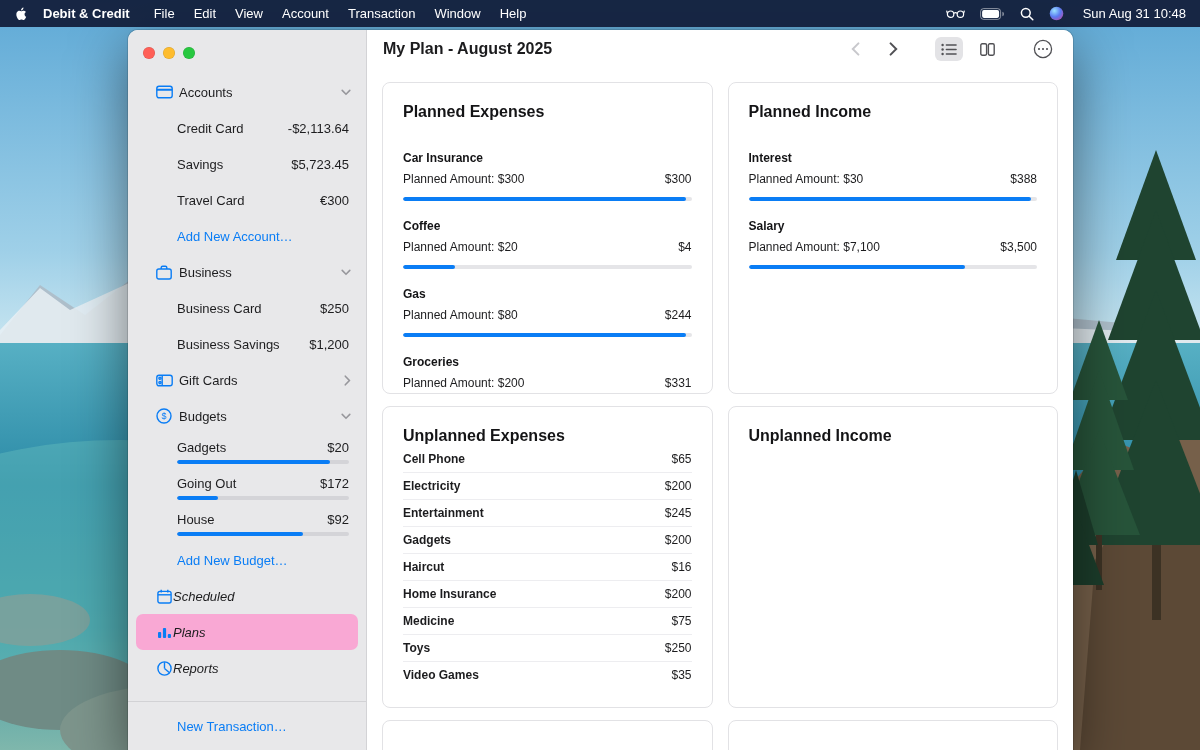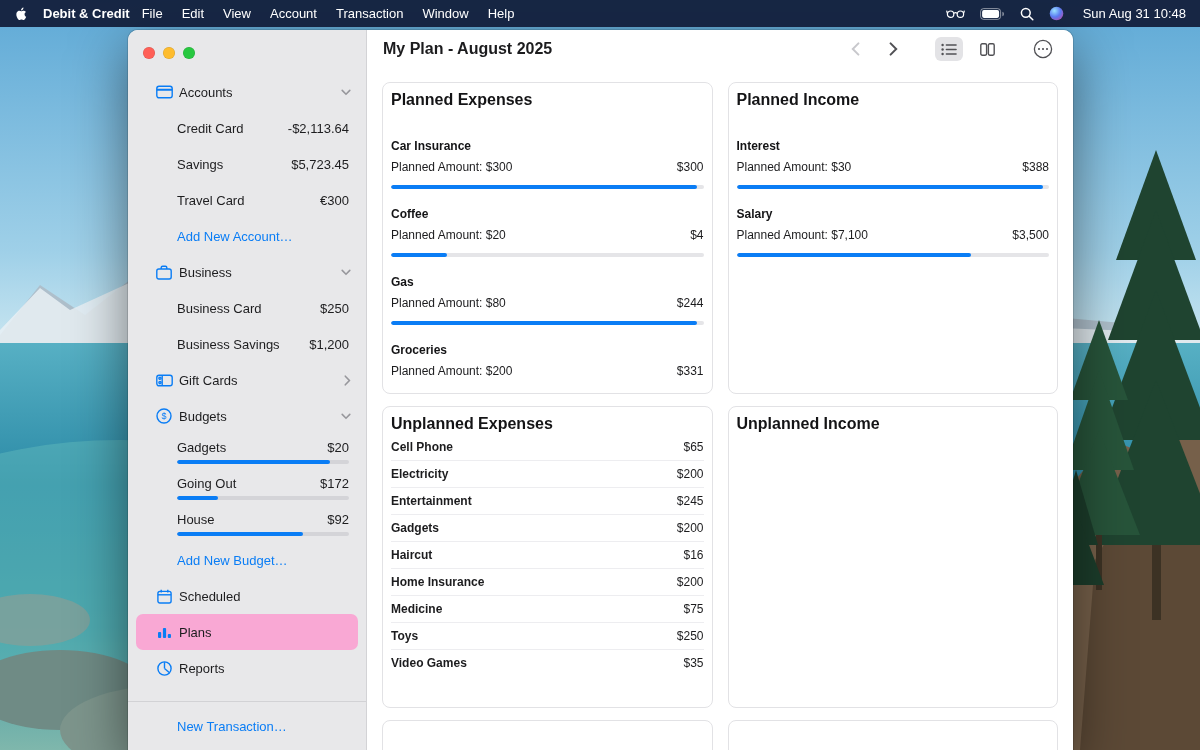--- a/index.html
+++ b/index.html
@@ -7,21 +7,21 @@
   body{position:relative;background:#6db3d8;}
 
   
   .wallpaper{position:absolute;inset:0;z-index:0;}
 
   
   .menubar{position:absolute;top:0;left:0;width:1200px;height:27px;z-index:30;
     background:rgba(20,32,61,0.96);color:#fff;display:flex;align-items:center;
     padding:0 14px;box-sizing:border-box;font-size:13px;}
   .menubar .apple{display:flex;align-items:center;margin-right:16px;}
-  .menubar .appname{font-weight:700;margin-right:12px;white-space:nowrap;}
+  .menubar .appname{font-weight:700;margin-right:24px;white-space:nowrap;}
   .menubar .menus{display:flex;gap:19px;}
   .menubar .menu-item{white-space:nowrap;cursor:default;}
   .menubar .spacer{flex:1;}
   .menubar .status{display:flex;align-items:center;gap:15px;}
   .menubar .clock{margin-left:4px;white-space:nowrap;}
   .micon{display:flex;align-items:center;}
 
   
   .window{position:absolute;left:128px;top:30px;width:945px;height:720px;z-index:20;
     border-radius:10px 10px 0 0;overflow:hidden;display:flex;background:#fff;
@@ -42,41 +42,41 @@
   .side-item .name{flex:1;}
   .side-item .value{white-space:nowrap;}
   .side-action{height:36px;display:flex;align-items:center;padding-left:49px;color:#0a7df5;cursor:pointer;}
   .budget-item{height:36px;box-sizing:border-box;display:flex;flex-direction:column;
     justify-content:center;padding:0 17px 0 49px;}
   .budget-top{display:flex;}
   .budget-top .name{flex:1;}
   .pbar{height:4px;background:#d4d4d8;border-radius:2px;margin-top:5px;overflow:hidden;}
   .pfill{height:100%;background:#0a7df5;border-radius:2px;}
   .nav-item{height:36px;margin:0 8px;border-radius:7px;display:flex;align-items:center;
-    padding:0 8px 0 19px;gap:6px;}
+    padding:0 8px 0 19px;gap:0;font-style:italic;}
   .nav-item .gicon{width:18px;display:flex;justify-content:center;color:#0a7df5;}
   .nav-item.selected{background:#f9a8d4;}
   .side-footer{border-top:1px solid #d2d2d5;height:48px;display:flex;align-items:center;
     padding-left:49px;color:#0a7df5;cursor:pointer;}
 
   
   .main{flex:1;display:flex;flex-direction:column;background:#fff;min-width:0;}
   .main-header{height:38px;display:flex;align-items:center;padding:0 16px;}
   .main-title{font-size:16px;font-weight:700;color:#1c1c1e;}
   .toolbar{margin-left:auto;display:flex;align-items:center;gap:10px;}
   .tb-btn{width:28px;height:24px;border-radius:6px;display:flex;align-items:center;
     justify-content:center;color:#515155;cursor:pointer;}
   .tb-btn.disabled{color:#c8c8cc;}
   .tb-btn.selected{background:#e3e3e6;}
   .tb-gap{width:8px;}
 
   .content{flex:1;overflow:hidden;padding:14px 15px;display:grid;
     grid-template-columns:1fr 1fr;column-gap:15px;row-gap:12px;
     grid-template-rows:312px 302px 60px;}
-  .card{background:#fff;border:1px solid #e2e2e5;border-radius:8px;padding:8px;
+  .card{background:#fff;border:1px solid #e2e2e5;border-radius:8px;padding:20px;
     box-sizing:border-box;overflow:hidden;}
   .card-title{font-size:16px;font-weight:700;color:#141416;}
   .entries{margin-top:30px;display:flex;flex-direction:column;gap:18px;}
   .entry{cursor:default;}
   .entry-name{font-size:12px;font-weight:700;color:#141416;margin-bottom:7px;}
   .entry-row{display:flex;justify-content:space-between;font-size:12px;color:#1c1c1e;}
   .entry-bar{margin-top:11px;height:4px;background:#e5e5e8;border-radius:2px;overflow:hidden;}
   .rows{margin-top:1px;}
   .u-row{height:26px;display:flex;align-items:center;justify-content:space-between;
     border-bottom:1px solid #ededf0;font-size:12px;color:#1c1c1e;}

